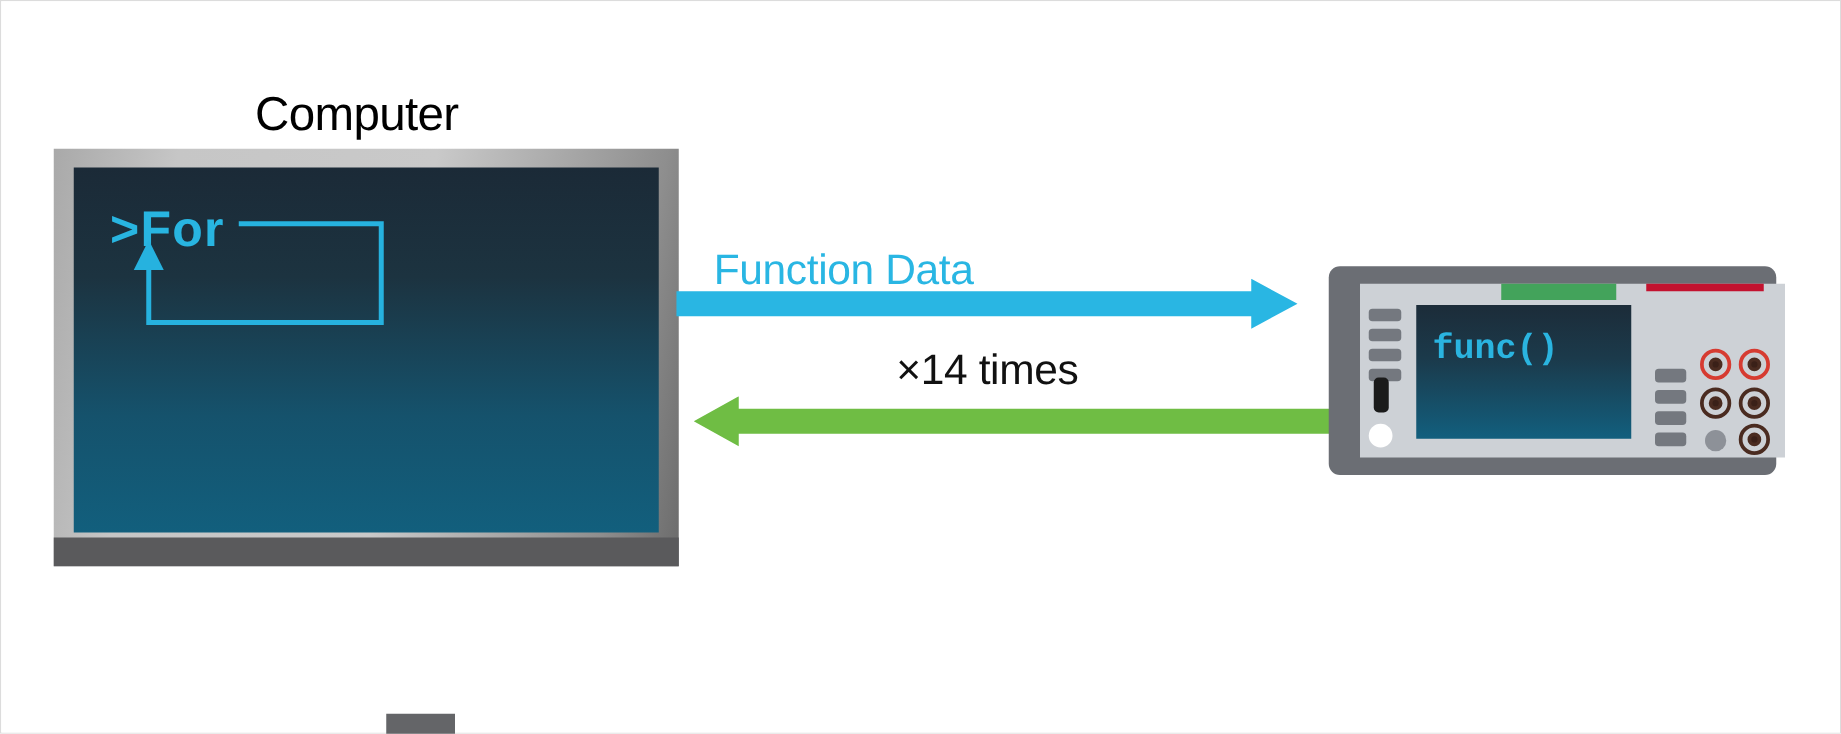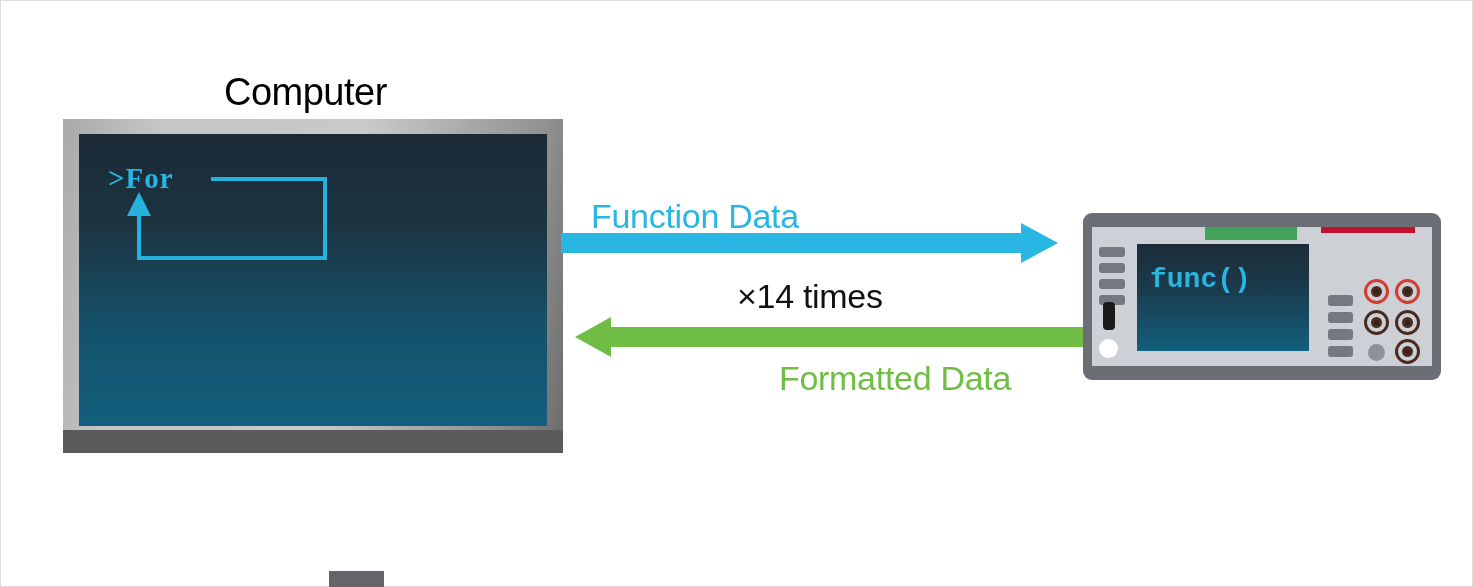--- a/index.html
+++ b/index.html
@@ -20,21 +20,20 @@
     width: 1473px;
     height: 587px;
     background: #ffffff;
     box-sizing: border-box;
     border: 1px solid #dcdcdc;
   }
   #canvas {
     position: absolute;
     inset: 0;
     background: #ffffff;
-    margin-left: 20px;
   }
 
   
   .title {
     position: absolute;
     color: #000000;
     font-size: 38px;
     font-weight: 400;
     letter-spacing: -0.5px;
     white-space: nowrap;
@@ -59,22 +58,22 @@
   }
   #monitor-neck {
     position: absolute; left: 266px; top: 452px; width: 55px; height: 61px;
     background: #646568;
   }
 
   
   #prompt-text {
     position: absolute; left: 29px; top: 28px;
     color: #28b5e1;
-    font-family: Liberation Serif, serif;
-    font-size: 29px;
+    font-family: Liberation Sans, sans-serif;
+    font-size: 40px;
     font-weight: 700;
     letter-spacing: 1px;
     white-space: nowrap;
   }
   #loop-path { position: absolute; left: 0; top: 0; }
 
   
   #arrow-call, #arrow-data { position: absolute; }
   #arrow-call { left: 540px; top: 222px; }
   #arrow-data { left: 552px; top: 316px; }
@@ -91,21 +90,21 @@
   #label-times        { left: 716px; top: 276px; color: #111111; }
   #label-formatted    { left: 758px; top: 358px; color: #6fbd44; }
 
   
   #instrument { position: absolute; left: 1062px; top: 212px; width: 358px; height: 167px; }
   #instr-outer {
     position: absolute; left: 0; top: 0; width: 358px; height: 167px;
     background: #6b6e74; border-radius: 9px;
   }
   #instr-face {
-    position: absolute; left: 9px; top: 14px; width: 340px; height: 139px;
+    position: absolute; left: 25px; top: 14px; width: 340px; height: 139px;
     background: #cdd1d6;
   }
   #instr-screen {
     position: absolute; left: 45px; top: 17px; width: 172px; height: 107px;
     background: linear-gradient(180deg, #1c2c39 0%, #1b3a4b 40%, #125f7e 100%);
   }
   #instr-func {
     position: absolute; left: 13px; top: 20px;
     color: #2ab4e0;
     font-family: "Liberation Mono", "DejaVu Sans Mono", monospace;
@@ -188,21 +187,20 @@
     <svg id="arrow-call" width="500" height="50">
       <polygon points="0,10 460,10 460,0 497,20 460,40 460,30 0,30" fill="#29b6e3"></polygon>
     </svg>
 
     <div class="arrow-label" id="label-times">×14 times</div>
 
     <svg id="arrow-data" width="520" height="50">
       <polygon points="520,10 38,10 38,0 2,20 38,40 38,30 520,30" fill="#6fbd44"></polygon>
     </svg>
 
-    <div class="arrow-label" id="label-formatted">Formatted Data</div>
 
     <div id="instrument">
       <div id="instr-outer"></div>
 
       <div id="instr-face">
 
         <div id="instr-green-bar"></div>
         <div id="instr-red-bar"></div>
 
         <div class="instr-btn" style="left:7px;  top:20px;"></div>

